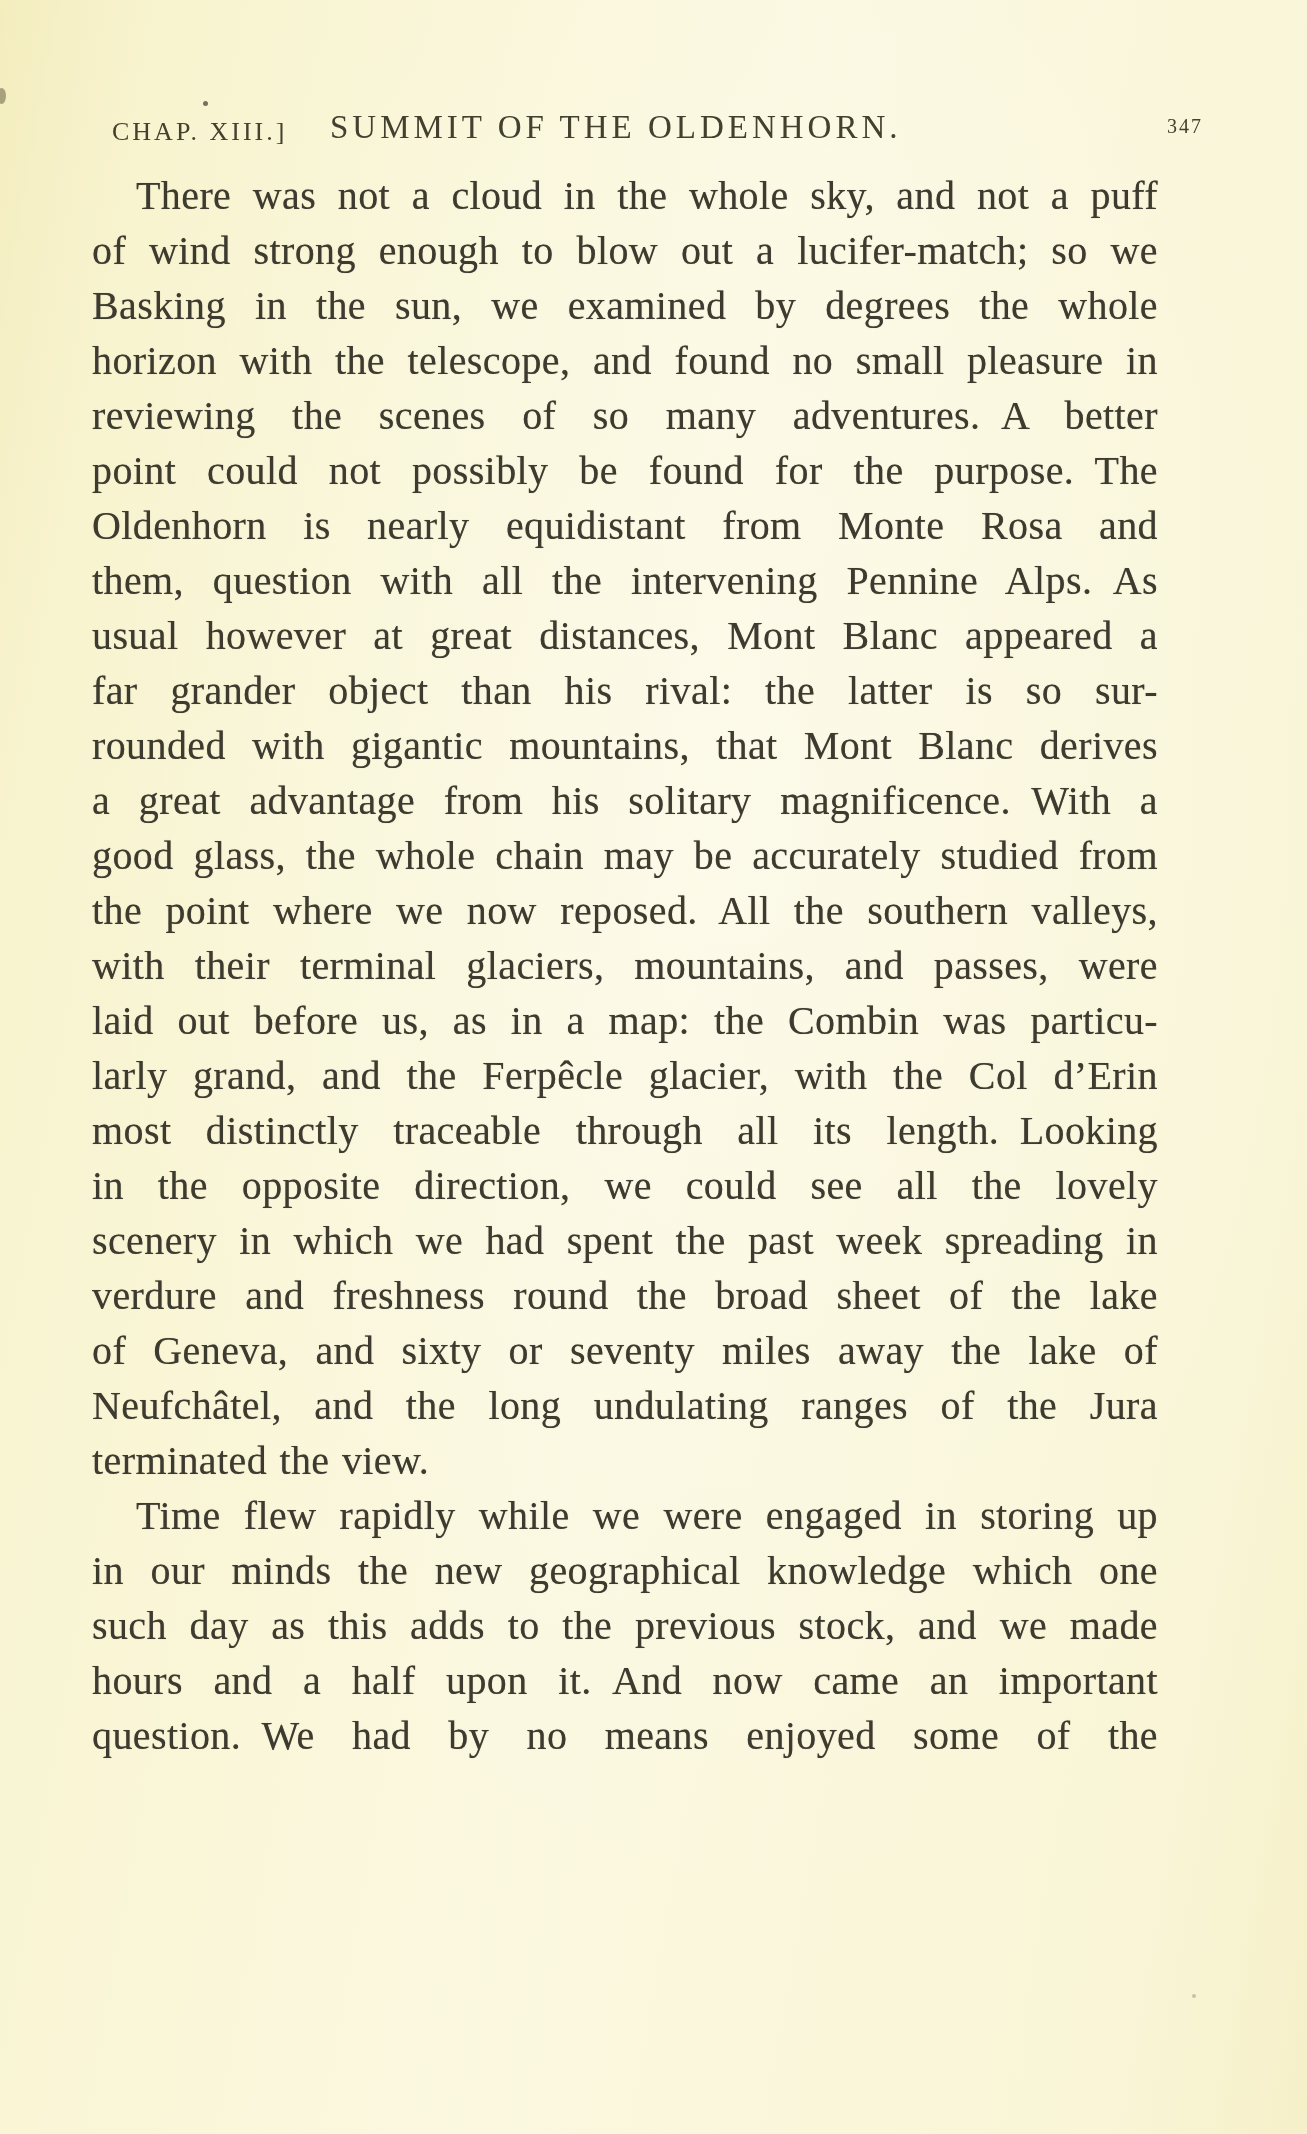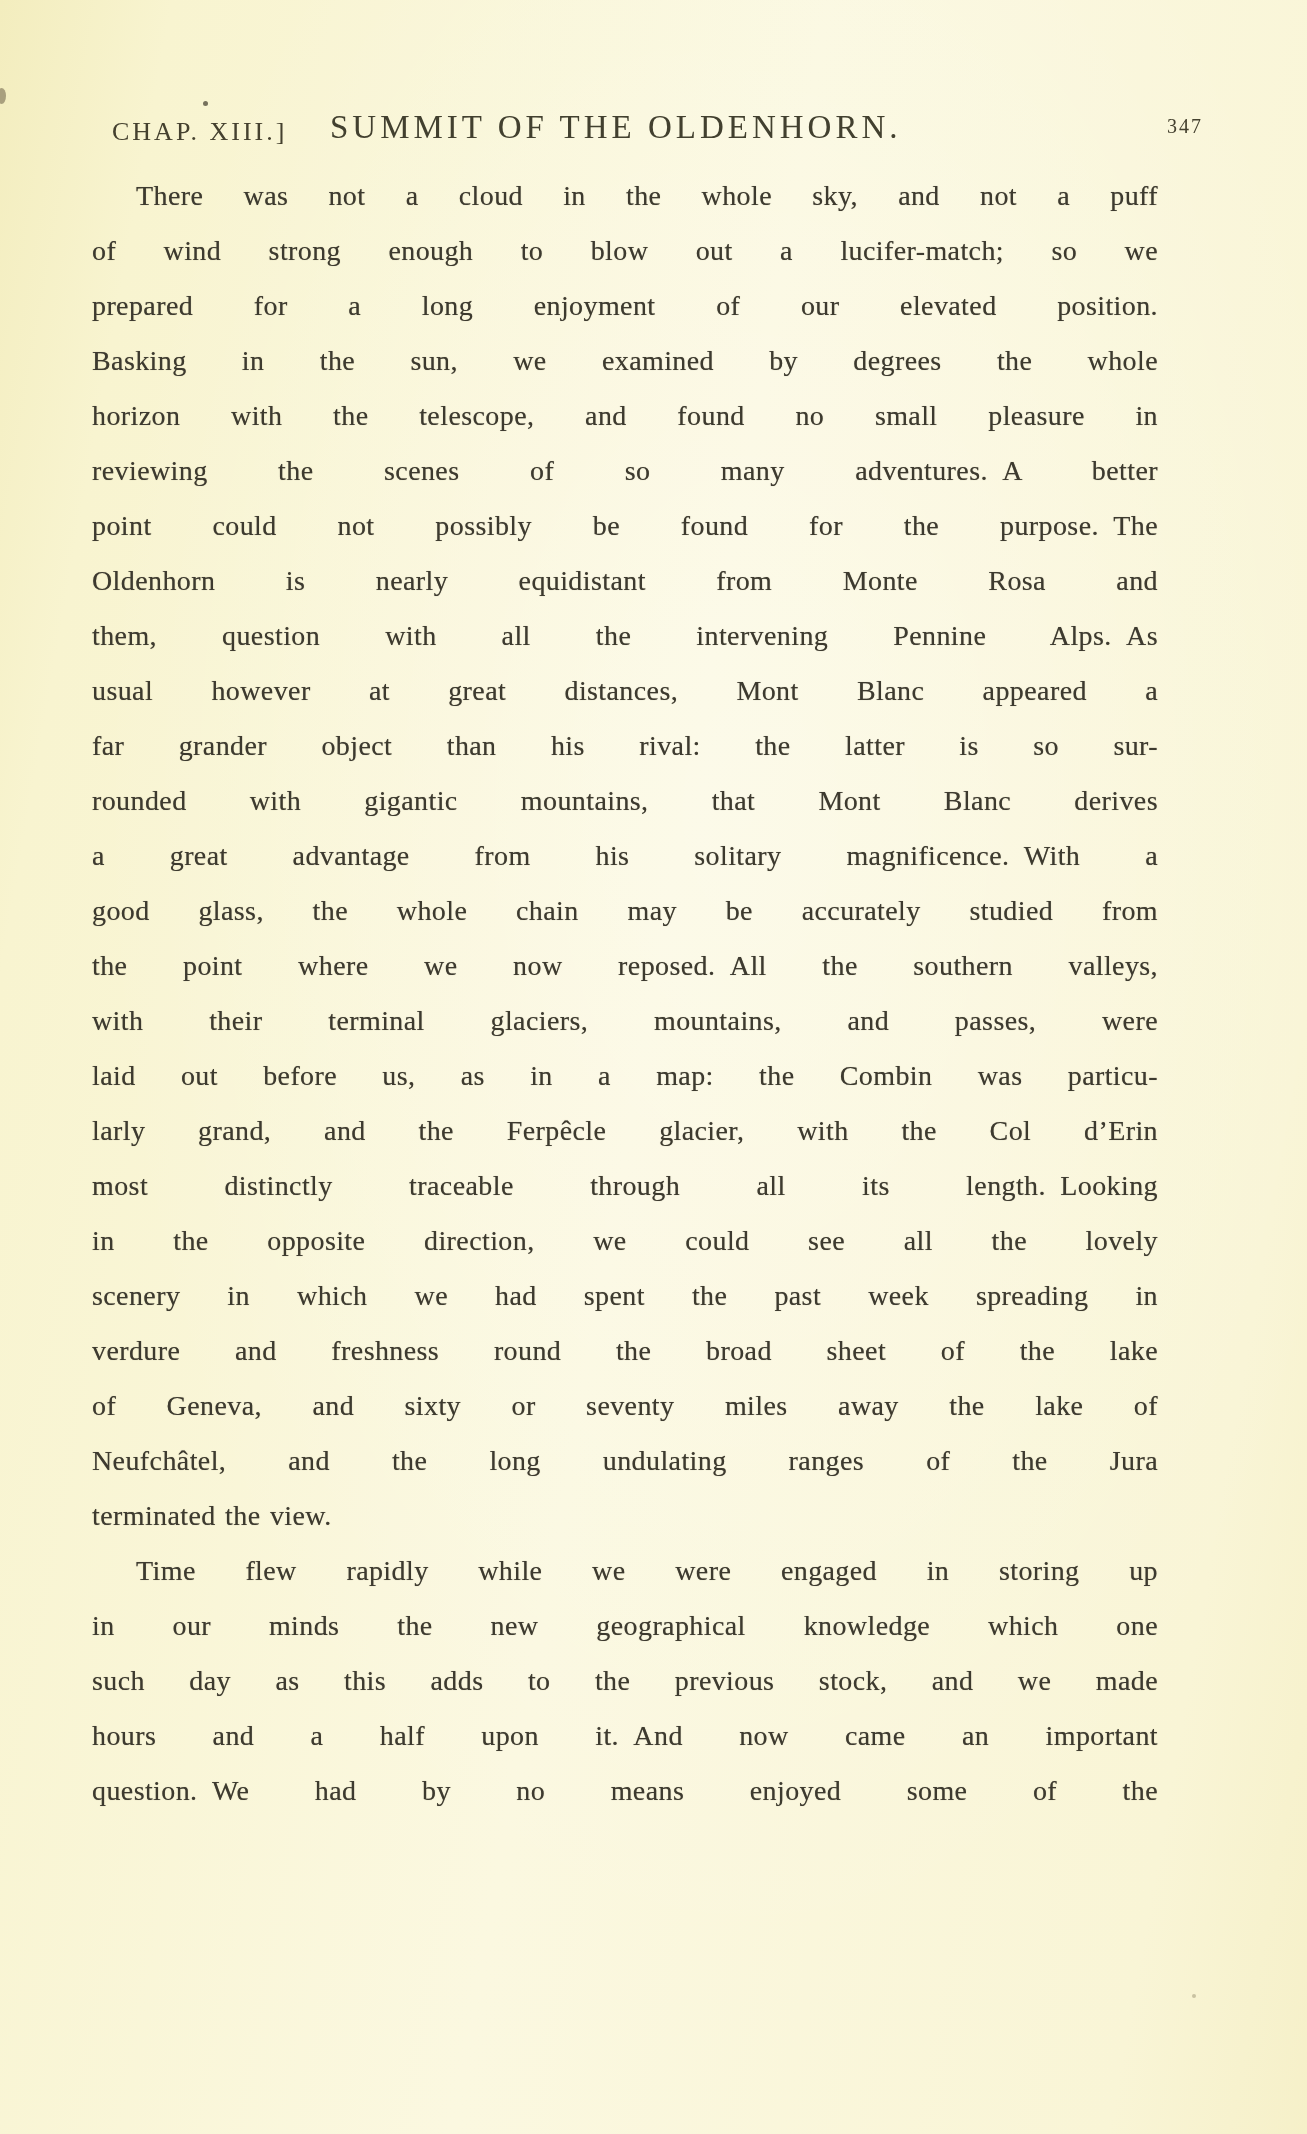--- a/index.html
+++ b/index.html
@@ -48,21 +48,21 @@
 
   
   .pbody {
     position: absolute;
     left: 92px; top: 168px;
     width: 1066px;
   }
   .line {
     height: 55px;
     line-height: 55px;
-    font-size: 28px;
+    font-size: 40px;
     letter-spacing: 0.4px;
     word-spacing: 2px;
     text-align: justify;
     text-align-last: justify;
     white-space: normal;
     text-shadow: 0 0 0.7px rgba(58, 54, 40, 0.55);
   }
   .line.indent { text-indent: 44px; }
   .line.endline { text-align-last: left; }
 
@@ -78,21 +78,20 @@
 <div class="page">
   <div class="header">
     <span class="chapter">CHAP. XIII.]</span>
     <span class="rtitle">SUMMIT OF THE OLDENHORN.</span>
     <span class="pagenum">347</span>
   </div>
 
   <div class="pbody">
       <div class="line indent">There was not a cloud in the whole sky, and not a puff</div>
       <div class="line">of wind strong enough to blow out a lucifer-match; so we</div>
-      <div class="line">prepared for a long enjoyment of our elevated position.</div>
       <div class="line">Basking in the sun, we examined by degrees the whole</div>
       <div class="line">horizon with the telescope, and found no small pleasure in</div>
       <div class="line">reviewing the scenes of so many adventures. A better</div>
       <div class="line">point could not possibly be found for the purpose. The</div>
       <div class="line">Oldenhorn is nearly equidistant from Monte Rosa and</div>
       <div class="line">them, question with all the intervening Pennine Alps. As</div>
       <div class="line">usual however at great distances, Mont Blanc appeared a</div>
       <div class="line">far grander object than his rival: the latter is so sur-</div>
       <div class="line">rounded with gigantic mountains, that Mont Blanc derives</div>
       <div class="line">a great advantage from his solitary magnificence. With a</div>

